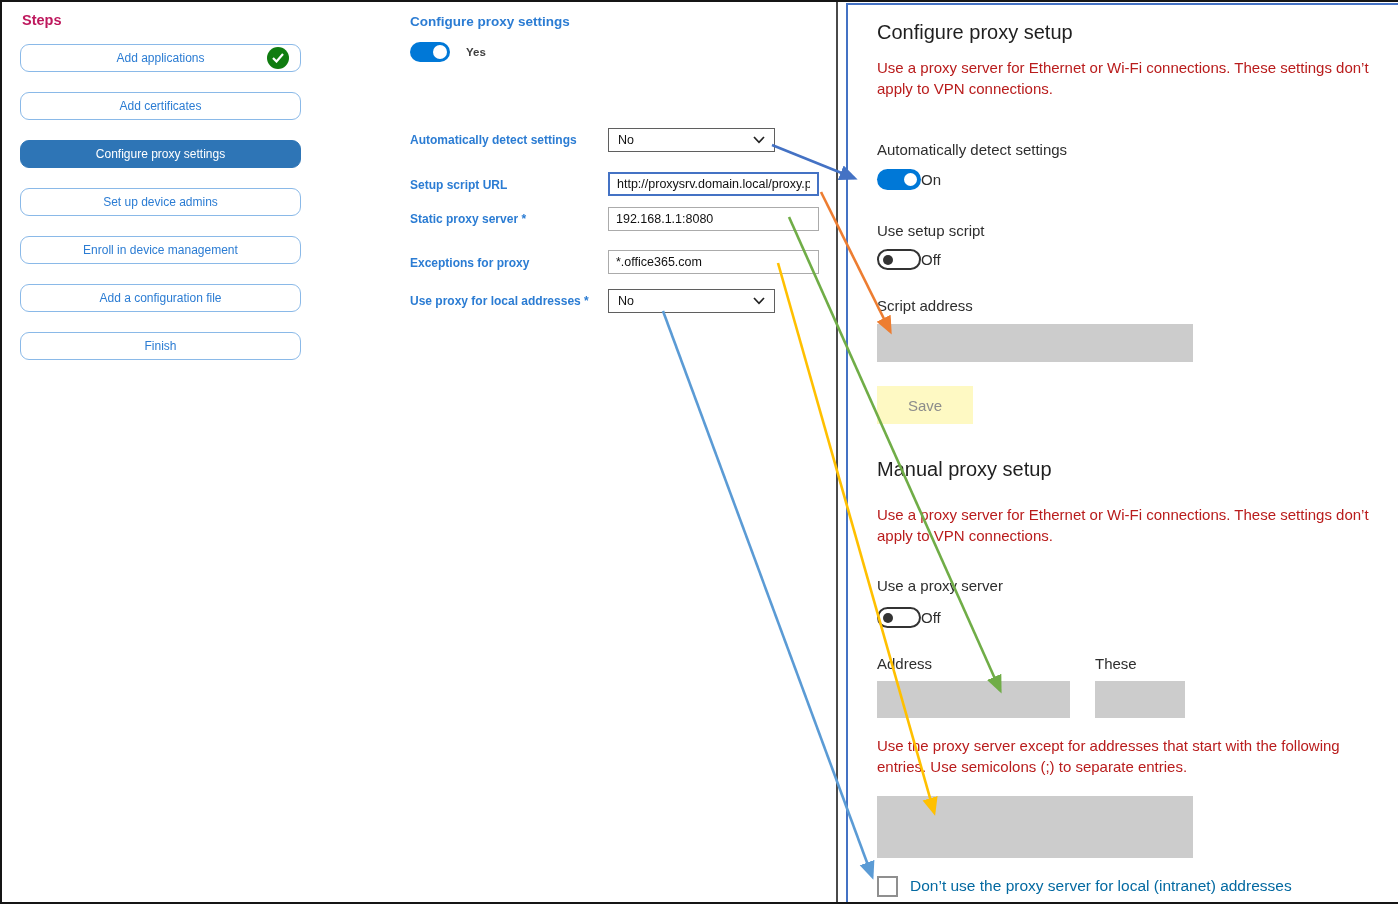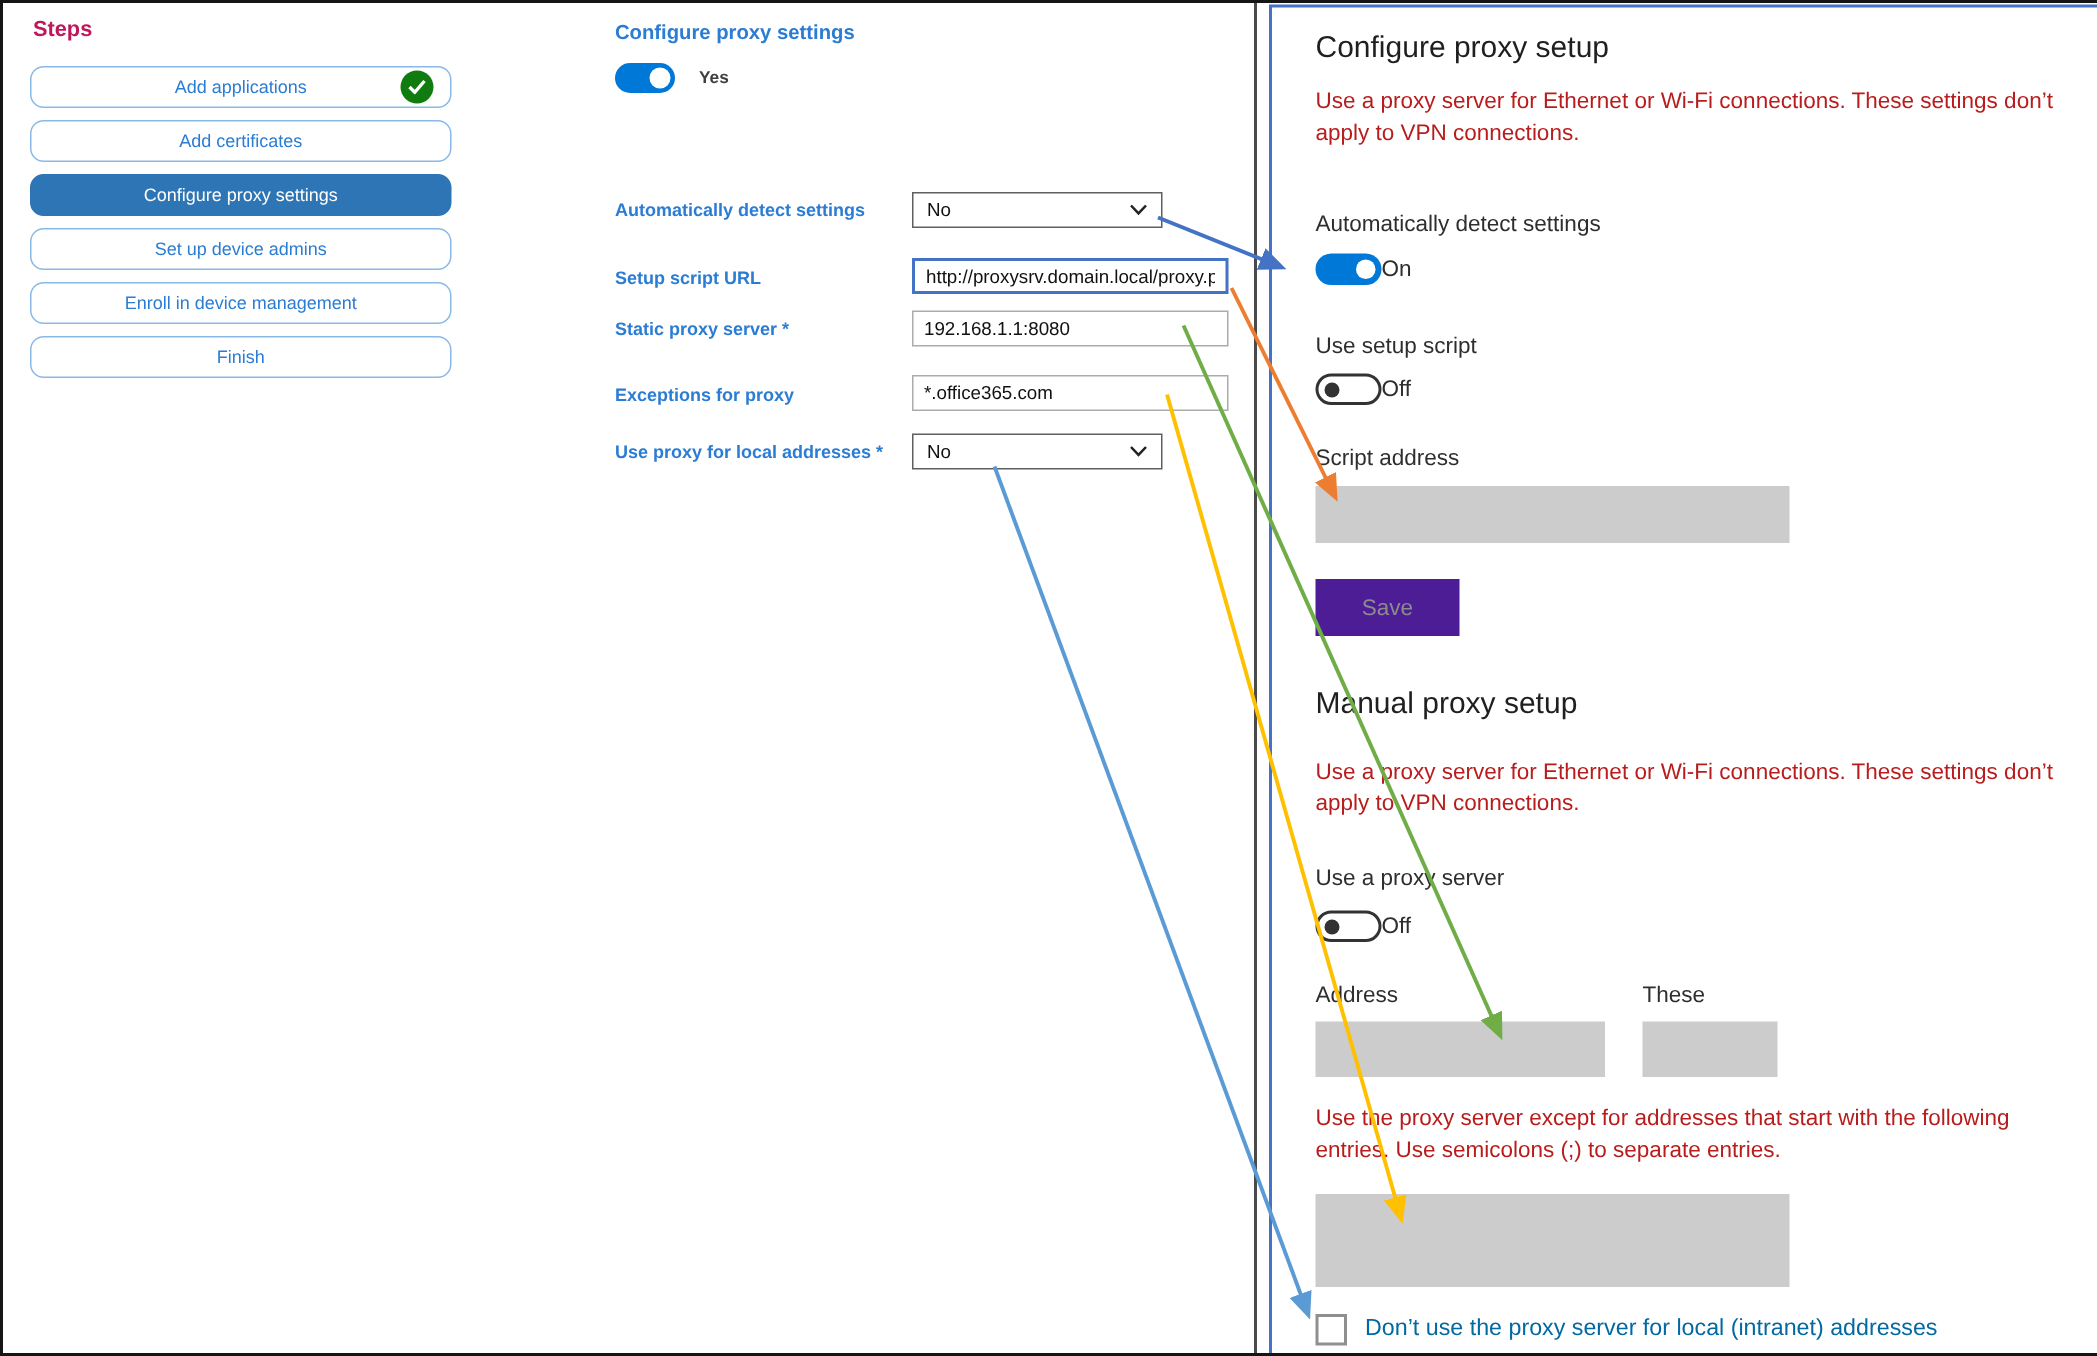--- a/index.html
+++ b/index.html
@@ -6,21 +6,21 @@
   html,body { background:#e8e8e8; }
   body { font-family:"Liberation Sans", sans-serif; }
 
   .screen { position:relative; width:1398px; height:904px; background:#fff; overflow:hidden; }
   .frame { position:absolute; inset:0; border-left:2px solid #151515; border-top:2px solid #151515;
            border-bottom:2px solid #151515; pointer-events:none; z-index:4; }
   .v-sep { position:absolute; left:836px; top:0; width:2px; height:904px; background:#4a4a4a; z-index:1; }
 
   
   .steps-title { position:absolute; left:22px; top:12px; font-size:14.5px; font-weight:bold; color:#be185d; }
-  .steps { position:absolute; left:20px; top:44px; width:281px; display:flex; flex-direction:column; gap:8px; }
+  .steps { position:absolute; left:20px; top:44px; width:281px; display:flex; flex-direction:column; gap:20px; }
   .step-btn { position:relative; height:28px; width:100%; border:1px solid #8AB9E8; border-radius:9px;
               background:#fff; color:#2B7CD3; font-size:12px; font-family:inherit;
               display:flex; align-items:center; justify-content:center; cursor:pointer; }
   .step-btn.active { background:#2E75B6; border-color:#2E75B6; color:#fff; }
   .check-badge { position:absolute; right:11px; top:50%; transform:translateY(-50%);
                  width:22px; height:22px; border-radius:50%; background:#107C10;
                  display:flex; align-items:center; justify-content:center; }
 
   
   .mid-title { position:absolute; left:410px; top:14px; font-size:13.5px; font-weight:bold; color:#2B7CD3; }
@@ -44,21 +44,21 @@
   .wp-h { font-size:20px; color:#1f1f1f; }
   .wp-p { font-size:15px; line-height:21px; color:#b91c1c; }
   .wp-lbl { font-size:15px; color:#2e2e2e; }
   .toggle-row { display:flex; align-items:center; }
   .tgl-on { width:44px; height:21px; border-radius:11px; background:#0078D7; position:relative; cursor:pointer; }
   .tgl-on .knob { position:absolute; right:4px; top:4px; width:13px; height:13px; border-radius:50%; background:#fff; }
   .tgl-off { width:44px; height:21px; border-radius:11px; border:2px solid #333; background:#fff; position:relative; cursor:pointer; }
   .tgl-off .knob { position:absolute; left:4px; top:3.5px; width:10px; height:10px; border-radius:50%; background:#333; }
   .state-label { font-size:15px; color:#2e2e2e; }
   .gray-field { background:#CCCCCC; border:none; }
-  .save-btn { background:#4c1d95; border:none; color:#8c8c8c; font-size:15px; font-family:inherit; cursor:pointer; }
+  .save-btn { background:#fef9c3; border:none; color:#8c8c8c; font-size:15px; font-family:inherit; cursor:pointer; }
   .chk-row { display:flex; align-items:flex-start; }
   .chk-box { width:21px; height:21px; border:2px solid #8f8f8f; background:#fff; flex:0 0 auto; cursor:pointer; }
   .chk-lbl { font-size:15.5px; color:#0369a1; margin-left:12px; margin-top:1px; }
 
   .arrows { position:absolute; left:0; top:0; z-index:5; pointer-events:none; }
 </style>
 </head>
 <body>
 
 <div class="screen">
@@ -79,20 +79,23 @@
       <span>Add certificates</span>
     </button>
     <button class="step-btn active">
       <span>Configure proxy settings</span>
     </button>
     <button class="step-btn">
       <span>Set up device admins</span>
     </button>
     <button class="step-btn">
       <span>Enroll in device management</span>
+    </button>
+    <button class="step-btn">
+      <span>Add a configuration file</span>
     </button>
     <button class="step-btn">
       <span>Finish</span>
     </button>
   </div>
 
   <div class="mid-title">Configure proxy settings</div>
   <div class="mid-toggle-row">
     <div class="tgl-yes">
         <div class="knob"></div>

